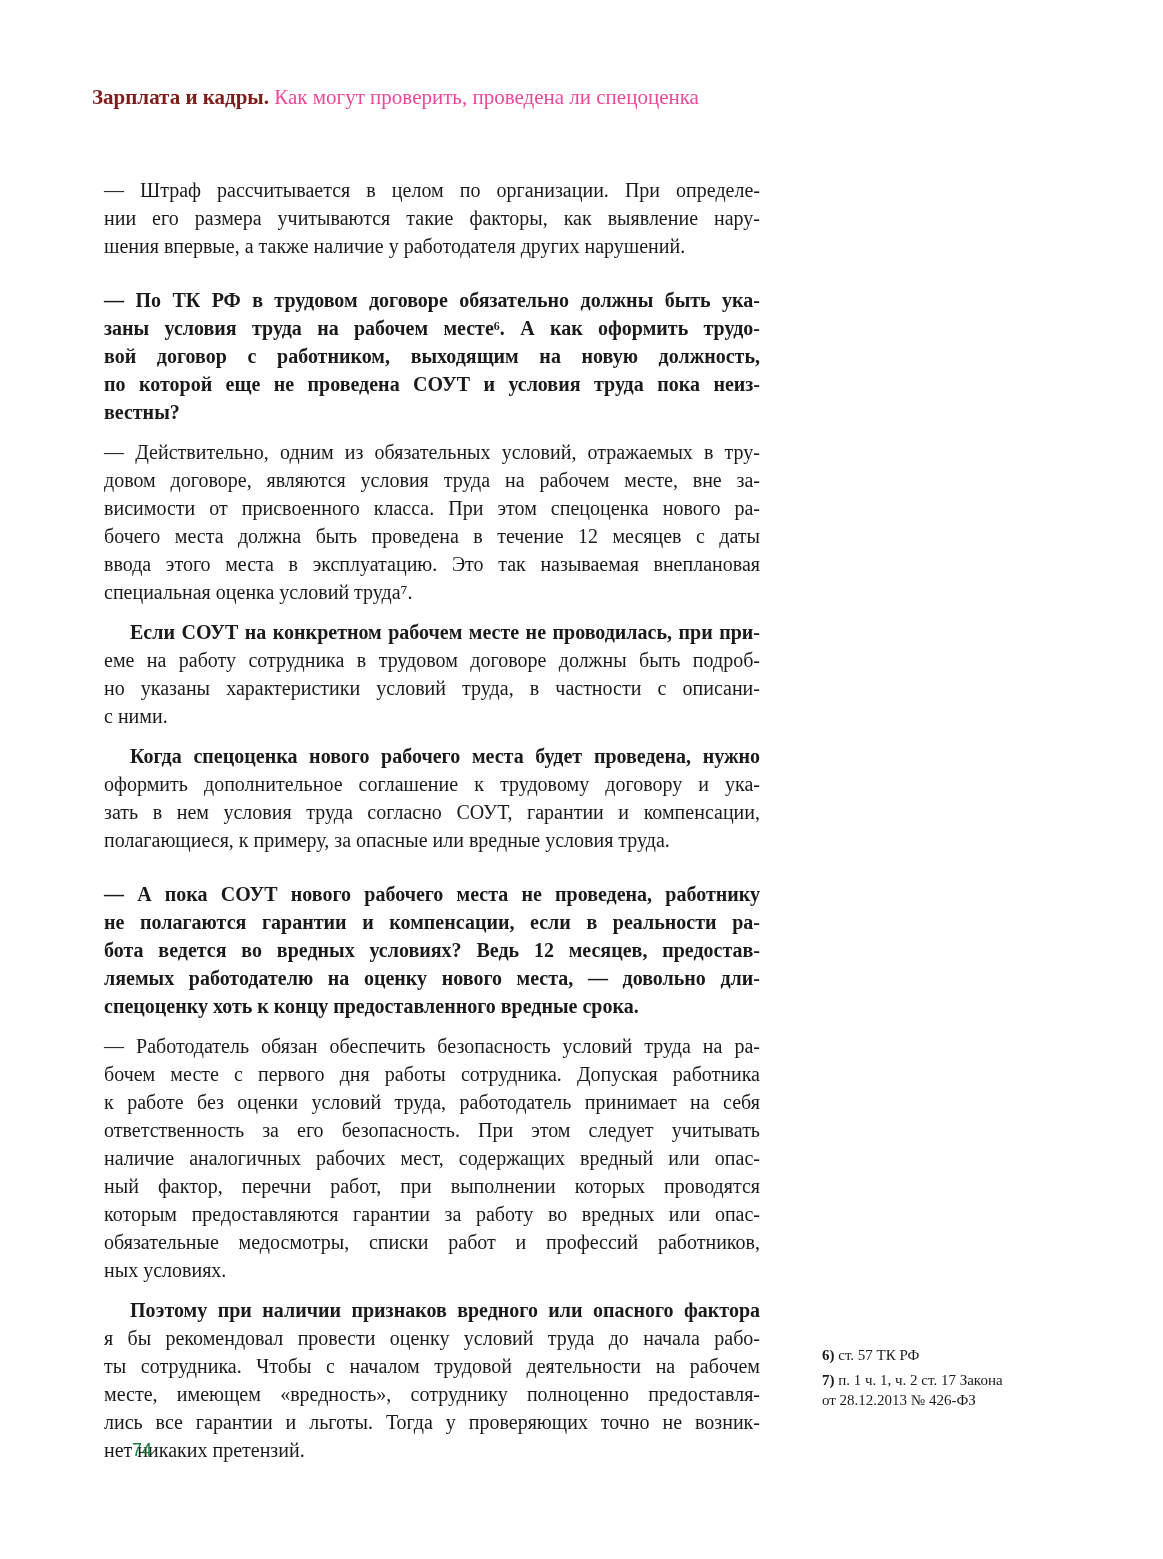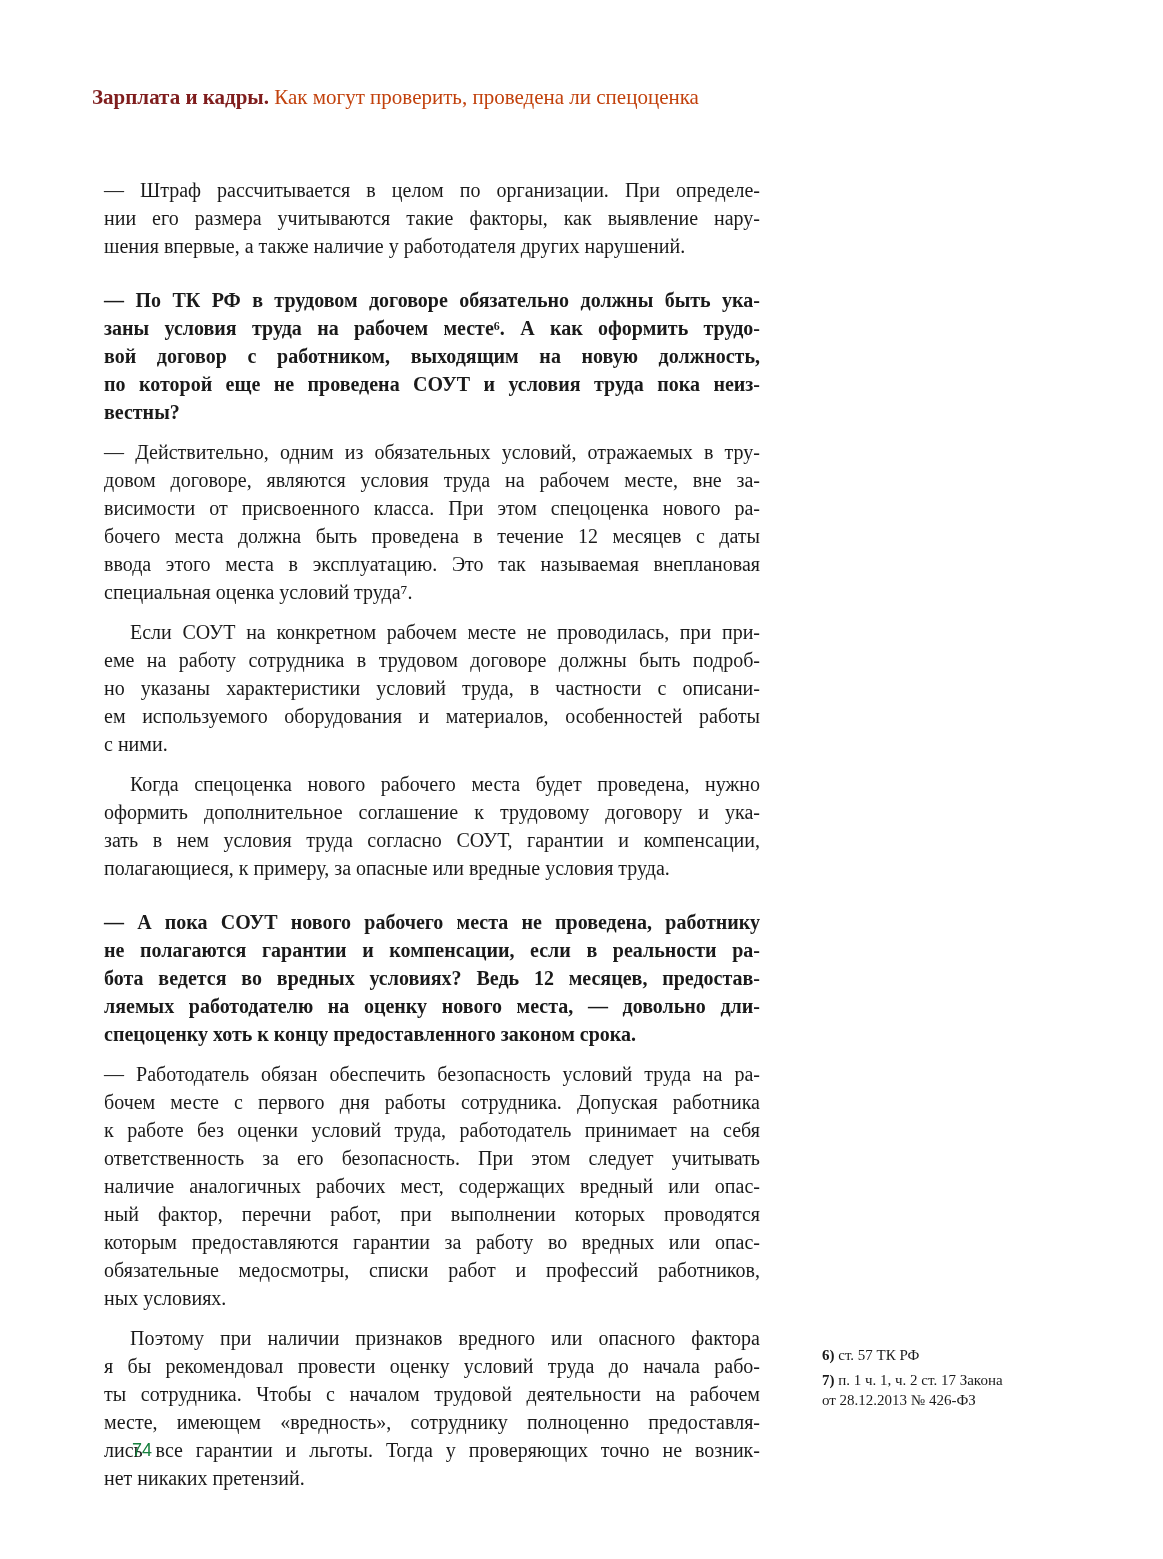--- a/index.html
+++ b/index.html
@@ -32,21 +32,21 @@
   }
   .para { margin: 12px; }
   .para.gap { margin-top: 26px; }
   .para.question { font-weight: bold; }
   .line {
     line-height: 28px;
     text-align: justify;
     text-align-last: justify;
   }
   .line.last { text-align-last: left; }
-  .line.indent { text-indent: 26px; }
+  .line.indent { text-indent: 26px; font-weight: bold; }
   .footnotes {
     position: absolute;
     left: 822px;
     top: 1345px;
     width: 230px;
     font-size: 15px;
     line-height: 20px;
   }
   .footnote { margin-bottom: 5px; }
   .fn-marker { font-weight: bold; }
@@ -58,21 +58,21 @@
     font-size: 18px;
     color: #15803d;
     margin-left: 40px;
   }
 </style>
 </head>
 <body>
 
 <div class="page">
   <div class="header">
-    <span class="brand" style="color: #7f1d1d;">Зарплата и кадры.</span><span class="title" style="color: #c2410c;"> Как могут проверить, проведена ли спецоценка</span>
+    <span class="brand" style="color: #7f1d1d;">Зарплата и кадры.</span><span class="title" style="color: #ec4899;"> Как могут проверить, проведена ли спецоценка</span>
   </div>
 
   <div class="body-col" id="article-body">
       <div class="para answer">
         <div class="line">— Штраф рассчитывается в целом по организации. При определе-</div>
         <div class="line">нии его размера учитываются такие факторы, как выявление нару-</div>
         <div class="line last">шения впервые, а также наличие у работодателя других нарушений.</div>
       </div>
       <div class="para question gap">
         <div class="line">— По ТК РФ в трудовом договоре обязательно должны быть ука-</div>
@@ -86,35 +86,34 @@
         <div class="line">довом договоре, являются условия труда на рабочем месте, вне за-</div>
         <div class="line">висимости от присвоенного класса. При этом спецоценка нового ра-</div>
         <div class="line">бочего места должна быть проведена в течение 12 месяцев с даты</div>
         <div class="line">ввода этого места в эксплуатацию. Это так называемая внеплановая</div>
         <div class="line last">специальная оценка условий труда⁷.</div>
       </div>
       <div class="para answer">
         <div class="line indent">Если СОУТ на конкретном рабочем месте не проводилась, при при-</div>
         <div class="line">еме на работу сотрудника в трудовом договоре должны быть подроб-</div>
         <div class="line">но указаны характеристики условий труда, в частности с описани-</div>
-        <div class="line">ем используемого оборудования и материалов, особенностей работы</div>
         <div class="line last">с ними.</div>
       </div>
       <div class="para answer">
         <div class="line indent">Когда спецоценка нового рабочего места будет проведена, нужно</div>
         <div class="line">оформить дополнительное соглашение к трудовому договору и ука-</div>
         <div class="line">зать в нем условия труда согласно СОУТ, гарантии и компенсации,</div>
         <div class="line last">полагающиеся, к примеру, за опасные или вредные условия труда.</div>
       </div>
       <div class="para question gap">
         <div class="line">— А пока СОУТ нового рабочего места не проведена, работнику</div>
         <div class="line">не полагаются гарантии и компенсации, если в реальности ра-</div>
         <div class="line">бота ведется во вредных условиях? Ведь 12 месяцев, предостав-</div>
         <div class="line">ляемых работодателю на оценку нового места, — довольно дли-</div>
-        <div class="line last">спецоценку хоть к концу предоставленного законом срока.</div>
+        <div class="line last">спецоценку хоть к концу предоставленного вредные срока.</div>
       </div>
       <div class="para answer">
         <div class="line">— Работодатель обязан обеспечить безопасность условий труда на ра-</div>
         <div class="line">бочем месте с первого дня работы сотрудника. Допуская работника</div>
         <div class="line">к работе без оценки условий труда, работодатель принимает на себя</div>
         <div class="line">ответственность за его безопасность. При этом следует учитывать</div>
         <div class="line">наличие аналогичных рабочих мест, содержащих вредный или опас-</div>
         <div class="line">ный фактор, перечни работ, при выполнении которых проводятся</div>
         <div class="line">которым предоставляются гарантии за работу во вредных или опас-</div>
         <div class="line">обязательные медосмотры, списки работ и профессий работников,</div>

